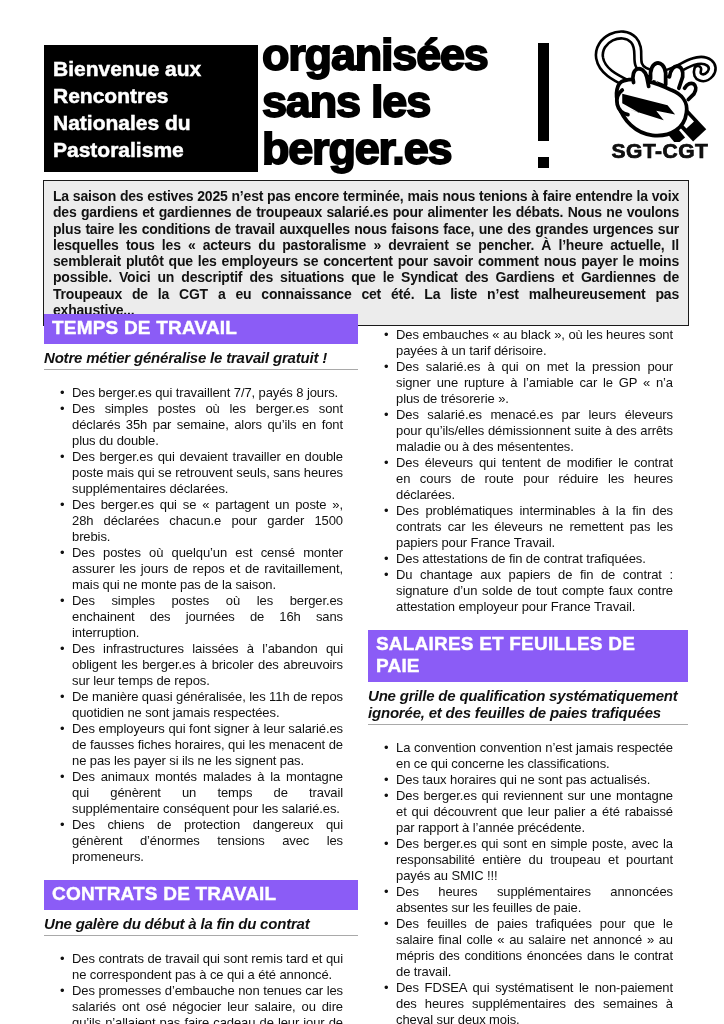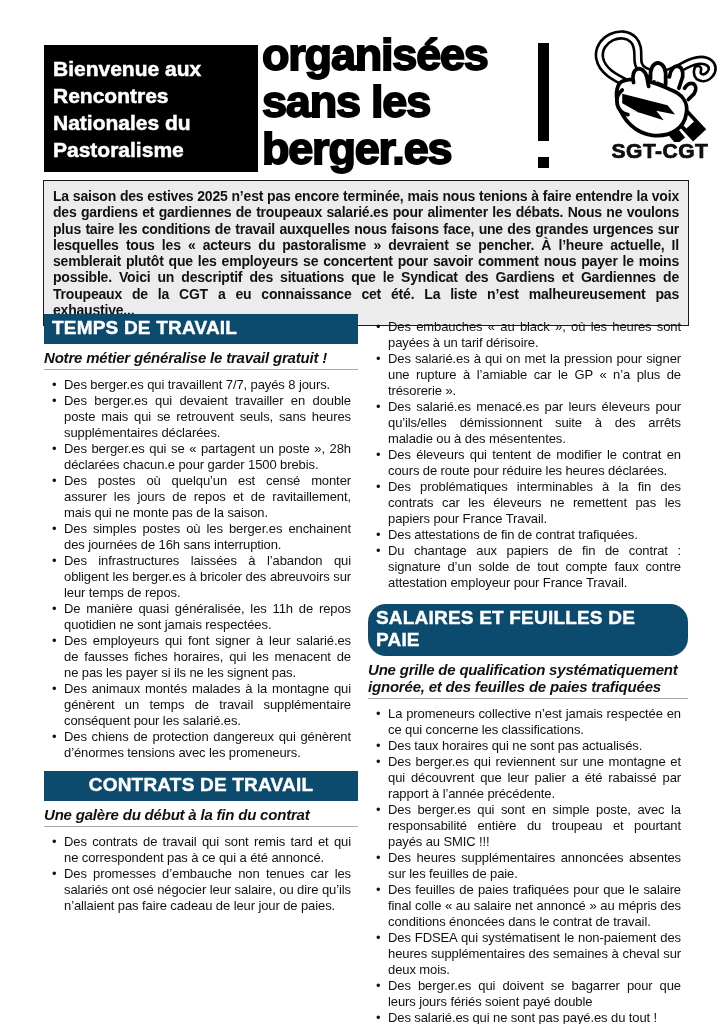--- a/index.html
+++ b/index.html
@@ -22,31 +22,31 @@
 
   
   .intro{position:absolute;left:43px;top:180px;width:646px;box-sizing:border-box;
          background:#ececec;border:1px solid #1a1a1a;padding:7px 9px;
          font-size:14px;font-weight:bold;line-height:16.3px;text-align:justify;letter-spacing:-.2px;}
 
   
   .col{position:absolute;top:314px;}
   .col-left{left:44px;width:314px;}
   .col-right{left:368px;width:320px;top:312px;}
-  .bar{background:#0c4a6e;color:#fff;font-size:19px;font-weight:bold;padding:3px 8px 5px;
+  .bar{background:#8b5cf6;color:#fff;font-size:19px;font-weight:bold;padding:3px 8px 5px;
        letter-spacing:.2px;-webkit-text-stroke:.4px #fff;}
   .subtitle{font-size:15px;font-weight:bold;font-style:italic;margin:5px 0 3px;
             white-space:pre-line;letter-spacing:-.2px;}
   .rule{border-top:1px solid #a9a9a9;margin:2px 0 5px;}
-  .bullets{margin:7px;}
+  .bullets{margin:15px;}
   .bullet{position:relative;padding-left:13px;font-size:13px;line-height:16px;
           text-align:justify;letter-spacing:-.1px;}
   .bullet::before{content:"\2022";position:absolute;left:1px;}
-  .mt{margin-top:10px;text-align:center;}
-  .mt2{margin-top:13px;border-radius:18px;}
+  .mt{margin-top:10px;}
+  .mt2{margin-top:13px;}
 </style>
 </head>
 <body>
 
 <div id="page">
 
   <div>
     <div class="title-box">Bienvenue aux
 Rencontres
 Nationales du
@@ -80,20 +80,21 @@
   </div>
 
   <div class="intro">La saison des estives 2025 n’est pas encore terminée, mais nous tenions à faire entendre la voix des gardiens et gardiennes de troupeaux salarié.es pour alimenter les débats. Nous ne voulons plus taire les conditions de travail auxquelles nous faisons face, une des grandes urgences sur lesquelles tous les « acteurs du pastoralisme » devraient se pencher. À l’heure actuelle, Il semblerait plutôt que les employeurs se concertent pour savoir comment nous payer le moins possible. Voici un descriptif des situations que le Syndicat des Gardiens et Gardiennes de Troupeaux de la CGT a eu connaissance cet été. La liste n’est malheureusement pas exhaustive...</div>
 
   <div class="col col-left">
     <div class="bar">TEMPS DE TRAVAIL</div>
     <div class="subtitle">Notre métier généralise le travail gratuit !</div>
     <div class="rule"></div>
     <div class="bullets">
         <div class="bullet">Des berger.es qui travaillent 7/7, payés 8 jours.</div>
+        <div class="bullet">Des simples postes où les berger.es sont déclarés 35h par semaine, alors qu’ils en font plus du double.</div>
         <div class="bullet">Des berger.es qui devaient travailler en double poste mais qui se retrouvent seuls, sans heures supplémentaires déclarées.</div>
         <div class="bullet">Des berger.es qui se « partagent un poste », 28h déclarées chacun.e pour garder 1500 brebis.</div>
         <div class="bullet">Des postes où quelqu’un est censé monter assurer les jours de repos et de ravitaillement, mais qui ne monte pas de la saison.</div>
         <div class="bullet">Des simples postes où les berger.es enchainent des journées de 16h sans interruption.</div>
         <div class="bullet">Des infrastructures laissées à l’abandon qui obligent les berger.es à bricoler des abreuvoirs sur leur temps de repos.</div>
         <div class="bullet">De manière quasi généralisée, les 11h de repos quotidien ne sont jamais respectées.</div>
         <div class="bullet">Des employeurs qui font signer à leur salarié.es de fausses fiches horaires, qui les menacent de ne pas les payer si ils ne les signent pas.</div>
         <div class="bullet">Des animaux montés malades à la montagne qui génèrent un temps de travail supplémentaire conséquent pour les salarié.es.</div>
         <div class="bullet">Des chiens de protection dangereux qui génèrent d’énormes tensions avec les promeneurs.</div>
       </div>
@@ -116,21 +117,21 @@
         <div class="bullet">Des problématiques interminables à la fin des contrats car les éleveurs ne remettent pas les papiers pour France Travail.</div>
         <div class="bullet">Des attestations de fin de contrat trafiquées.</div>
         <div class="bullet">Du chantage aux papiers de fin de contrat : signature d’un solde de tout compte faux contre attestation employeur pour France Travail.</div>
       </div>
 
     <div class="bar mt2">SALAIRES ET FEUILLES DE PAIE</div>
     <div class="subtitle">Une grille de qualification systématiquement
 ignorée, et des feuilles de paies trafiquées</div>
     <div class="rule"></div>
     <div class="bullets">
-        <div class="bullet">La promeneurs collective n’est jamais respectée en ce qui concerne les classifications.</div>
+        <div class="bullet">La convention convention n’est jamais respectée en ce qui concerne les classifications.</div>
         <div class="bullet">Des taux horaires qui ne sont pas actualisés.</div>
         <div class="bullet">Des berger.es qui reviennent sur une montagne et qui découvrent que leur palier a été rabaissé par rapport à l’année précédente.</div>
         <div class="bullet">Des berger.es qui sont en simple poste, avec la responsabilité entière du troupeau et pourtant payés au SMIC !!!</div>
         <div class="bullet">Des heures supplémentaires annoncées absentes sur les feuilles de paie.</div>
         <div class="bullet">Des feuilles de paies trafiquées pour que le salaire final colle « au salaire net annoncé » au mépris des conditions énoncées dans le contrat de travail.</div>
         <div class="bullet">Des FDSEA qui systématisent le non-paiement des heures supplémentaires des semaines à cheval sur deux mois.</div>
         <div class="bullet">Des berger.es qui doivent se bagarrer pour que leurs jours fériés soient payé double</div>
         <div class="bullet">Des salarié.es qui ne sont pas payé.es du tout !</div>
       </div>
   </div>

